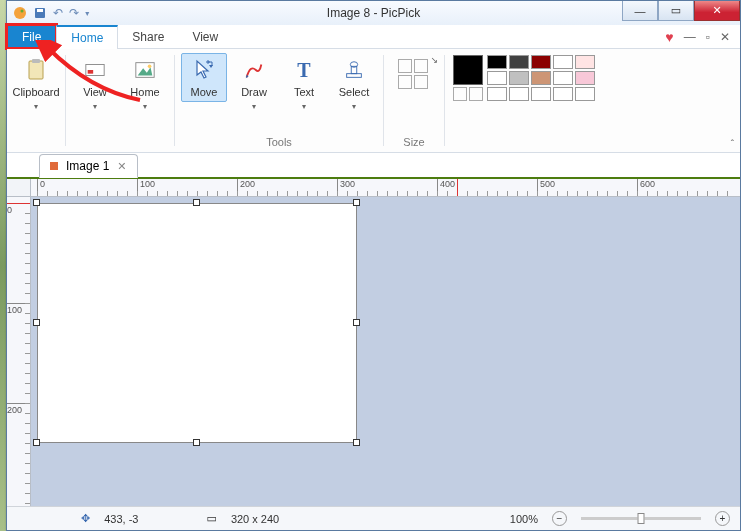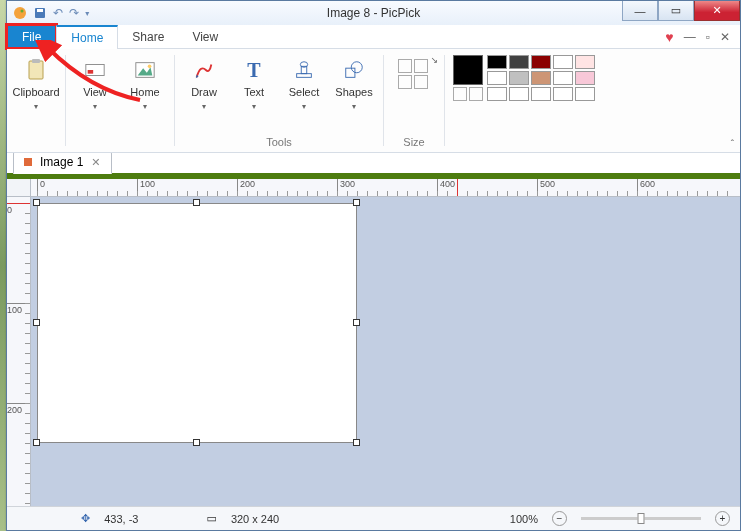--- a/index.html
+++ b/index.html
@@ -45,21 +45,21 @@
   
   .palette { display:flex; gap:4px; align-items:flex-start; padding:6px 8px;}
   .bigswatch { width:30px; height:30px; border:1px solid #666;}
   .grid { display:grid; grid-template-columns:repeat(5,20px); grid-auto-rows:14px; gap:2px;}
   .sw { border:1px solid #999;}
 
   .expand-caret { position:absolute; right:6px; top:6px; font-size:9px; color:#666;}
   .ribbon-collapse { position:absolute; right:6px; bottom:2px; font-size:10px; color:#666;}
 
   
-  .doctabs { height:26px; background:#fff; display:flex; align-items:flex-end; padding-left:6px; border-bottom:6px solid #4d7c0f;}
+  .doctabs { height:26px; background:#fff; display:flex; align-items:flex-end; padding-left:32px; border-bottom:2px solid #4d7c0f;}
   .doctab { border:1px solid #b8bec7; border-bottom:1px solid #fff; background:#fff; padding:4px 10px; font-size:12px; display:flex; gap:8px; align-items:center; margin-bottom:-1px; border-radius:4px 4px 0 0;}
   .doctab .sq { width:8px; height:8px; background:#e06a3a; display:inline-block;}
   .doctab .x { color:#888; font-size:11px;}
 
   
   .workarea { flex:1; display:grid; grid-template-columns:24px 1fr; grid-template-rows:18px 1fr; background:#c2cee2; position:relative; overflow:hidden;}
   .corner { background:#f2f4f8; border-right:1px solid #b8bec7; border-bottom:1px solid #b8bec7;}
   .ruler-h { background:#f6f7fb; border-bottom:1px solid #b8bec7; position:relative; font-size:9px; color:#555; overflow:hidden;}
   .ruler-h .tickmajor { position:absolute; top:0; height:100%; border-left:1px solid #888; padding-left:2px;}
   .ruler-h .marker { position:absolute; top:0; width:1px; height:100%; background:#d33;}
@@ -165,20 +165,30 @@
                 <circle cx="17" cy="8" r="2" fill="#fc6"></circle>
               </svg>
           </span>
           <span class="lbl">Home</span>
         </div>
       </div>
     </div>
     <div class="sep"></div>
     <div class="group">
       <div class="buttons">
+        <div class="bigbtn active">
+          <span class="ico">
+            <svg viewBox="0 0 24 24" width="24" height="24">
+                <polygon points="5,3 5,17 9,14 12,20 14,19 11,13 16,13" fill="#fff" stroke="#3a6ab0" stroke-width="1.2"></polygon>
+                <path d="M14 4 L18 4 M16 2 L16 6 M20 8 L20 4 L16 4" fill="none" stroke="#3a6ab0" stroke-width="1"></path>
+                <polygon points="17,7 21,7 19,10" fill="#3a6ab0"></polygon>
+              </svg>
+          </span>
+          <span class="lbl">Move</span>
+        </div>
         <div class="bigbtn drop">
           <span class="ico">
             <svg viewBox="0 0 24 24" width="22" height="22">
                 <path d="M4 20 Q8 6 14 12 Q18 16 20 6" fill="none" stroke="#d33" stroke-width="2"></path>
                 <polygon points="3,21 6,19 4,17" fill="#3a6ab0"></polygon>
               </svg>
           </span>
           <span class="lbl">Draw</span>
         </div>
         <div class="bigbtn drop">
@@ -187,29 +197,20 @@
         </div>
         <div class="bigbtn drop">
           <span class="ico">
             <svg viewBox="0 0 24 24" width="22" height="22">
                 <rect x="4" y="16" width="16" height="4" fill="none" stroke="#3a6ab0"></rect>
                 <rect x="9" y="8" width="6" height="8" fill="none" stroke="#3a6ab0"></rect>
                 <ellipse cx="12" cy="6" rx="4" ry="3" fill="none" stroke="#3a6ab0"></ellipse>
               </svg>
           </span>
           <span class="lbl">Select</span>
-        </div>
-        <div class="bigbtn drop">
-          <span class="ico">
-            <svg viewBox="0 0 24 24" width="22" height="22">
-                <rect x="3" y="10" width="10" height="10" fill="none" stroke="#3a6ab0"></rect>
-                <circle cx="15" cy="9" r="6" fill="none" stroke="#3a6ab0"></circle>
-              </svg>
-          </span>
-          <span class="lbl">Shapes</span>
         </div>
       </div>
       <div class="label">Tools</div>
     </div>
     <div class="sep"></div>
     <div class="group" style="width:60px;">
       <div class="size-boxes">
         <span class="szbox"></span>
           <span class="szbox"></span>
           <span class="szbox"></span>

